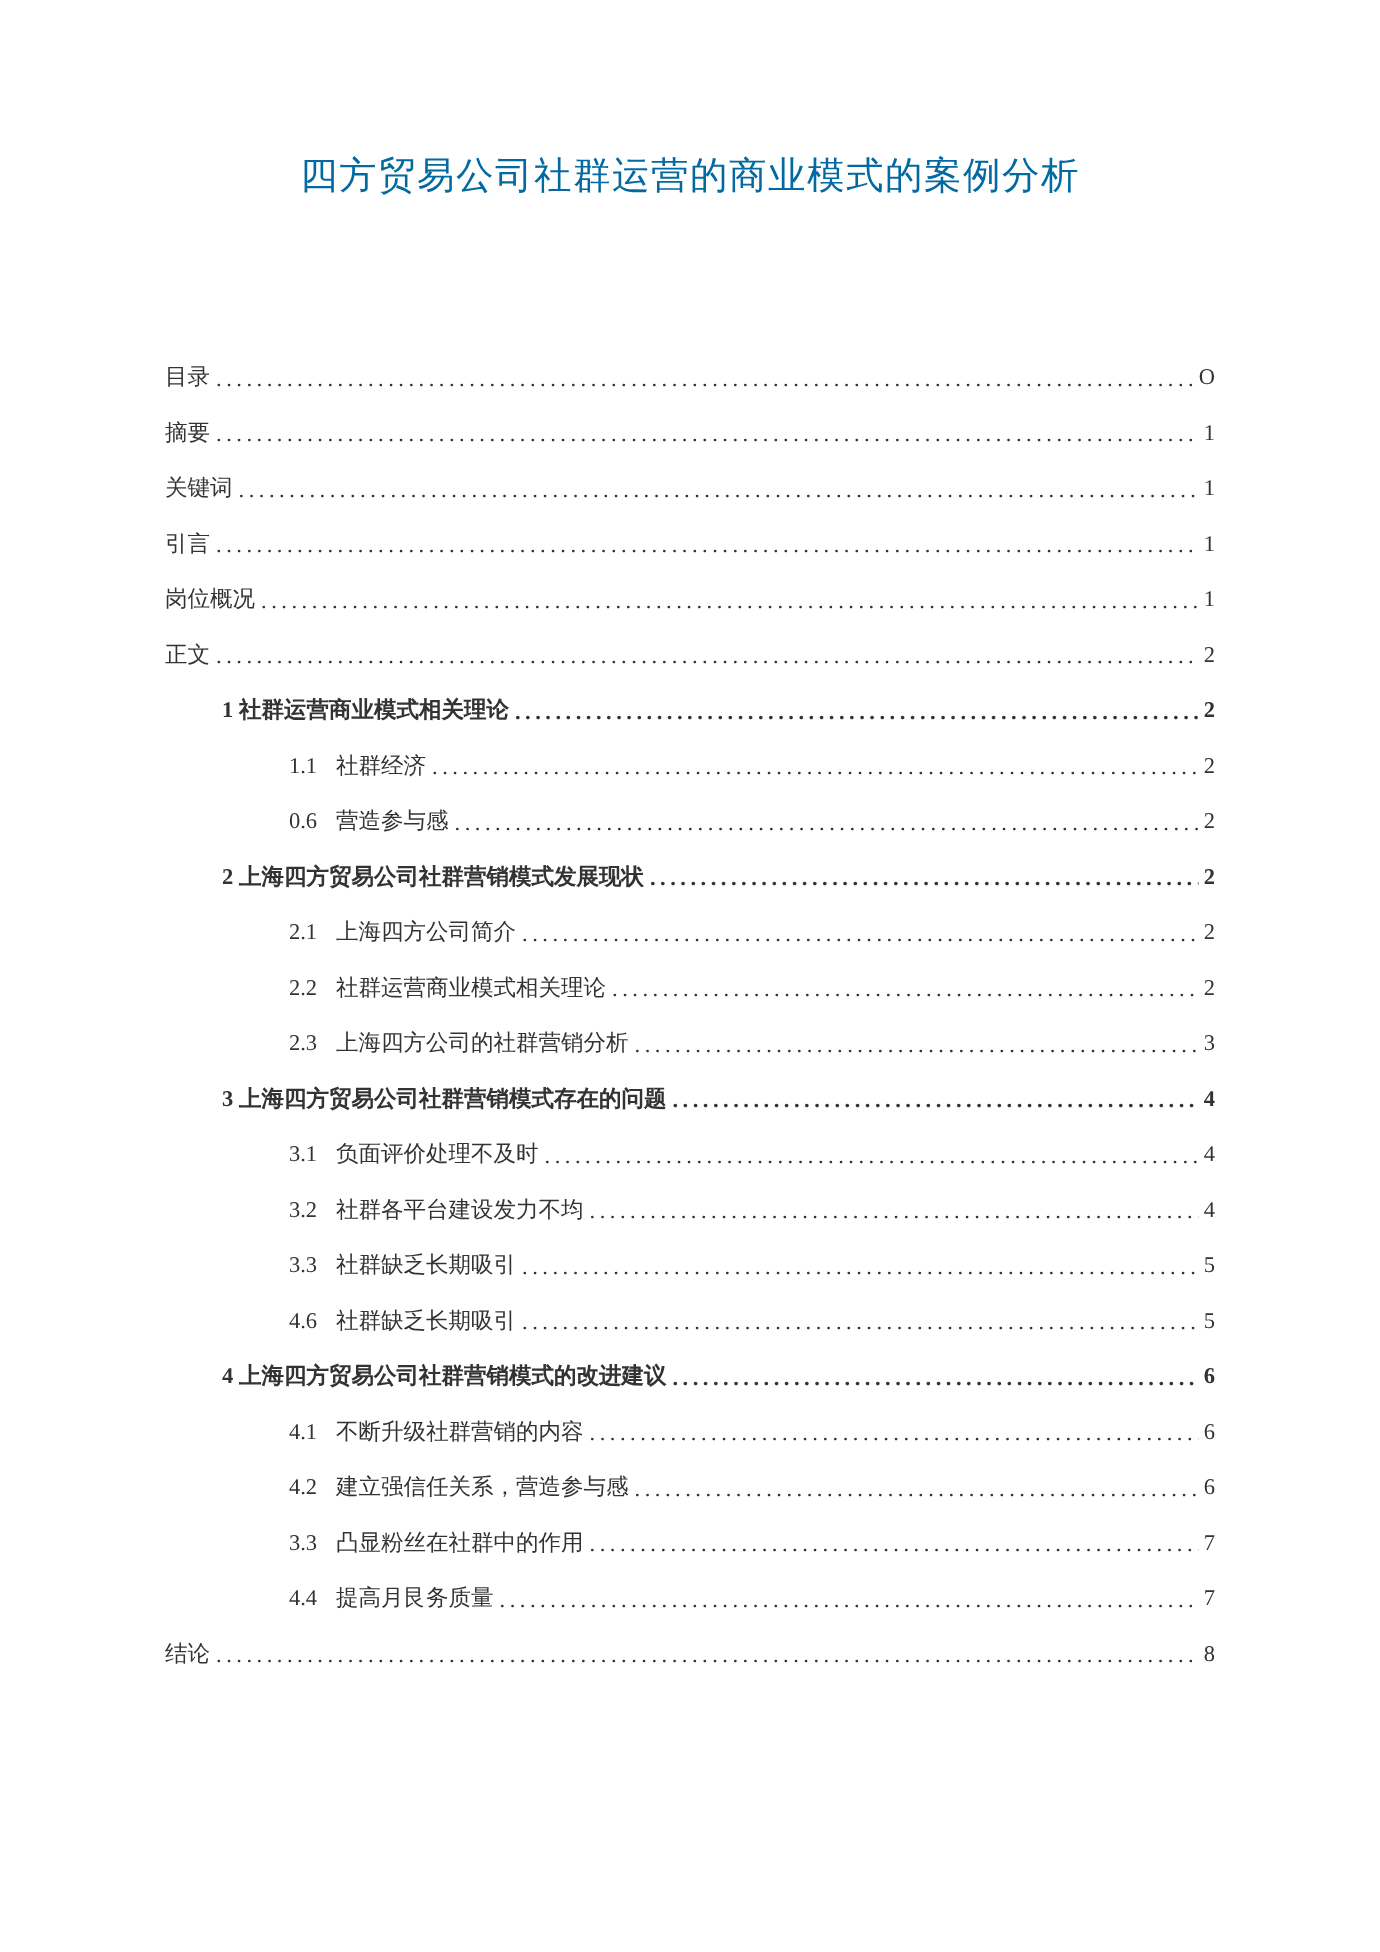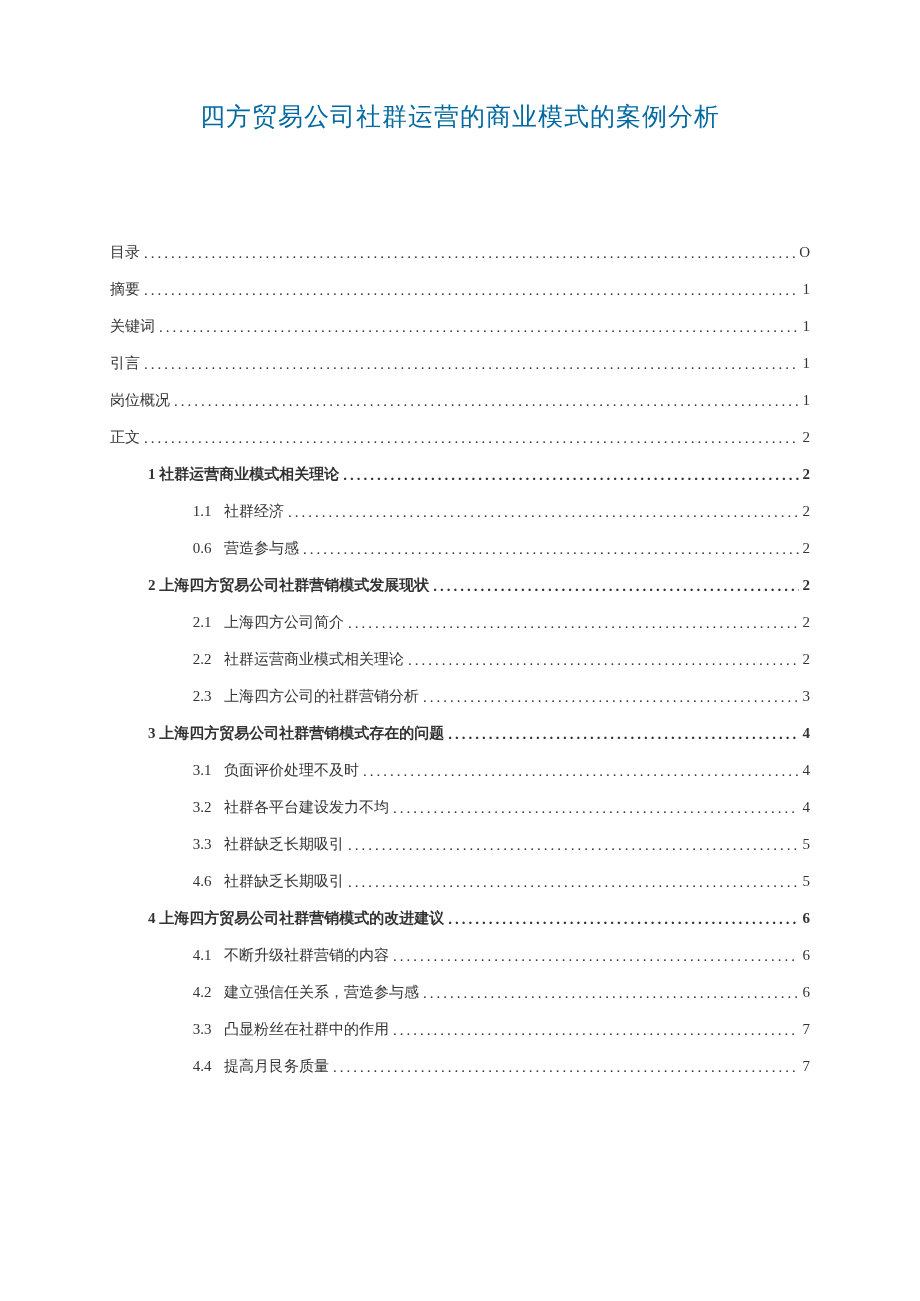--- a/index.html
+++ b/index.html
@@ -179,13 +179,18 @@
       <span class="toc-label">凸显粉丝在社群中的作用</span>
       <span class="toc-dots"></span>
       <span class="toc-page">7</span>
     </div>
     <div class="toc-row level-2">
       <span class="toc-num">4.4</span>
       <span class="toc-label">提高月艮务质量</span>
       <span class="toc-dots"></span>
       <span class="toc-page">7</span>
     </div>
+    <div class="toc-row level-0">
+      <span class="toc-label">结论</span>
+      <span class="toc-dots"></span>
+      <span class="toc-page">8</span>
+    </div>
   </div>
 
 </body></html>

